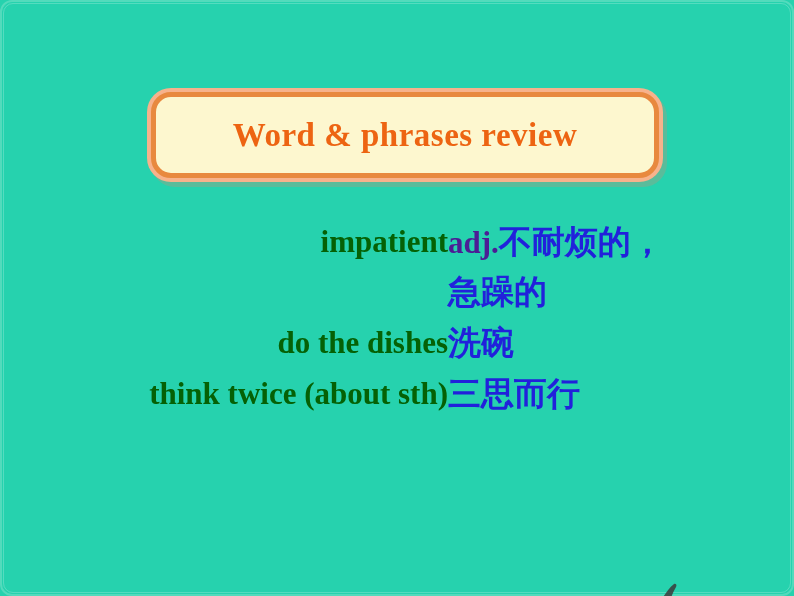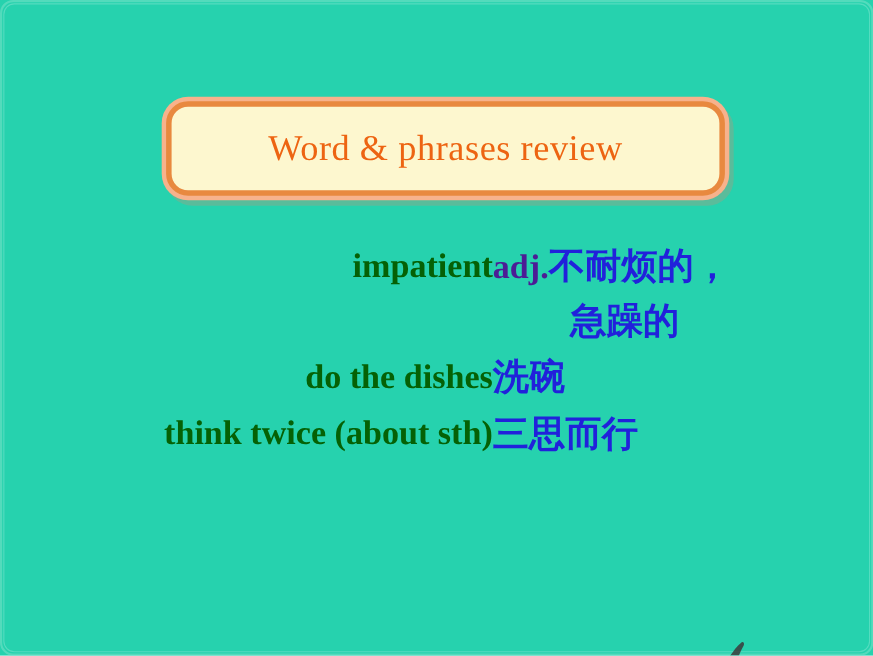--- a/index.html
+++ b/index.html
@@ -58,21 +58,21 @@
     border-radius: 20px;
     box-shadow:
       0 0 0 4px #f7b28c,
       4px 5px 0 4px rgba(190, 150, 120, 0.35);
     display: flex;
     align-items: center;
     justify-content: center;
   }
   .title-text {
     font-family: "Liberation Serif", "DejaVu Serif", serif;
-    font-weight: normal;
+    font-weight: bold;
     font-size: 33px;
     line-height: 1;
     color: #ed6412;
     letter-spacing: 0.5px;
     white-space: nowrap;
   }
 
   
   .vocab {
     position: absolute;
@@ -116,21 +116,21 @@
   .cn {
     font-family: "Liberation Sans", "DejaVu Sans", sans-serif;
     font-weight: bold;
     font-size: 33px;
     line-height: 51px;
     color: #2121db;
   }
   
   .cn-wrap {
     display: block;
-    text-align: center;
+    text-align: left;
     width: 240px;
     margin-top: -2px;
   }
 
   
   .corner-deco {
     position: absolute;
     left: 644px;
     top: 576px;
     width: 62px;

